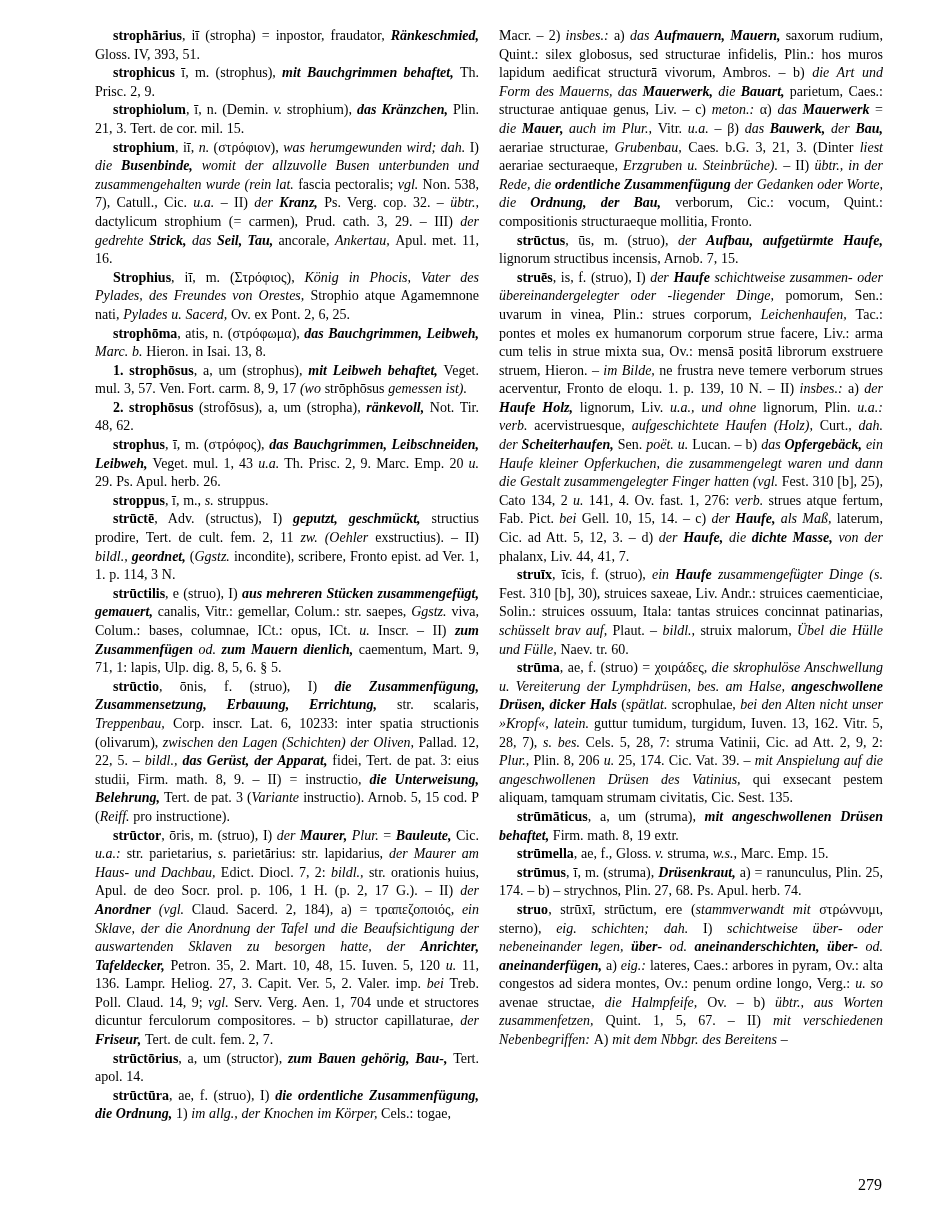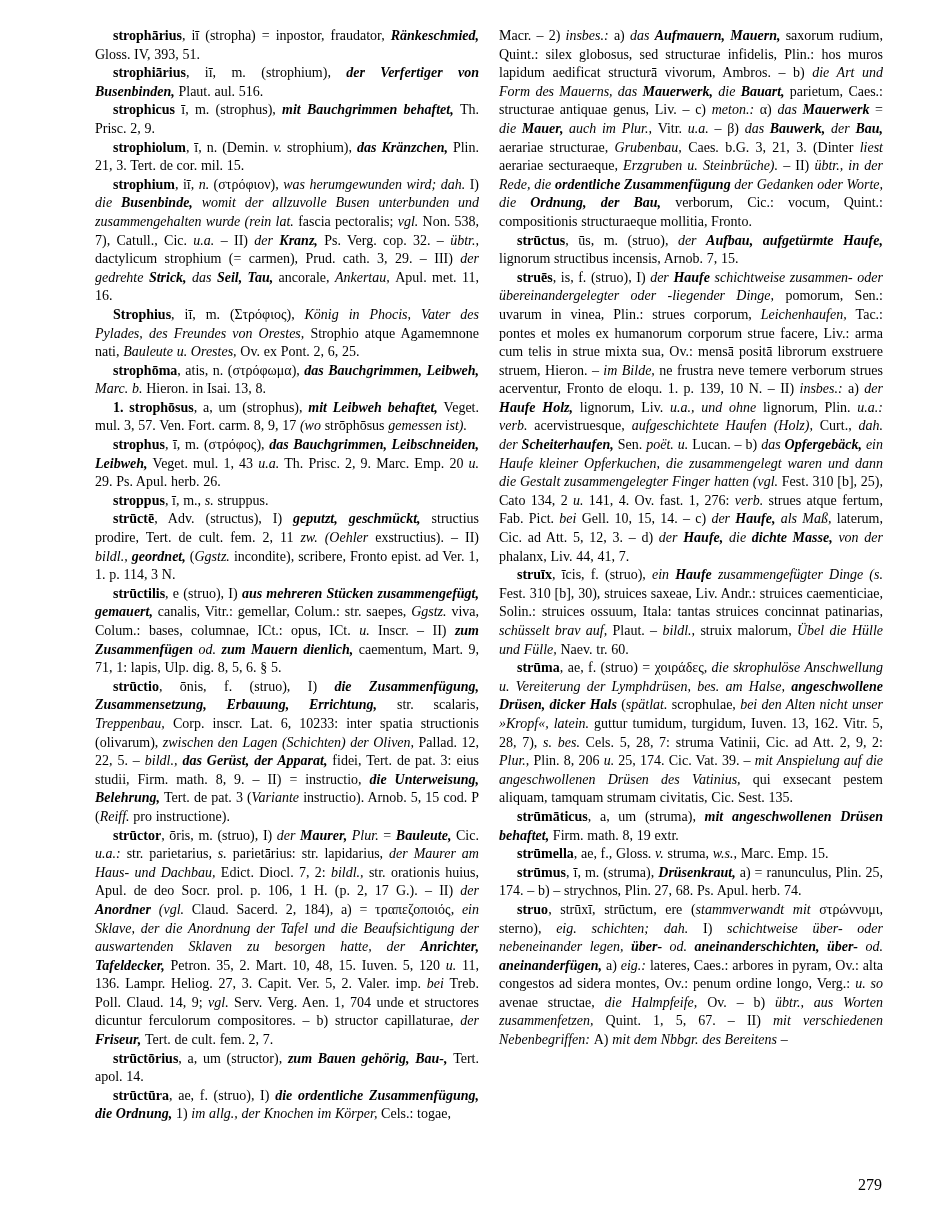--- a/index.html
+++ b/index.html
@@ -44,27 +44,27 @@
     color:#000000;
   }
 </style>
 </head>
 <body>
 
 <div class="page">
   <div class="columns">
     <div class="column">
         <p class="entry"><span class="seg-b">strophārius</span><span class="seg-r">, iī (stropha) = inpostor, fraudator, </span><span class="seg-bi">Ränkeschmied, </span><span class="seg-r">Gloss. IV, 393, 51.</span></p>
-        <p class="entry"><span class="seg-b">strophiārius</span><span class="seg-r">, iī, m. (strophium), </span><span class="seg-bi">der Verfertiger von Busenbinden, </span><span class="seg-r">Plaut. aul. 516.</span></p>
         <p class="entry"><span class="seg-b">strophicus</span><span class="seg-r"> ī, m. (strophus), </span><span class="seg-bi">mit Bauchgrimmen behaftet, </span><span class="seg-r">Th. Prisc. 2, 9.</span></p>
         <p class="entry"><span class="seg-b">strophiolum</span><span class="seg-r">, ī, n. (Demin. </span><span class="seg-i">v. </span><span class="seg-r">strophium), </span><span class="seg-bi">das Kränzchen, </span><span class="seg-r">Plin. 21, 3. Tert. de cor. mil. 15.</span></p>
         <p class="entry"><span class="seg-b">strophium</span><span class="seg-r">, iī, </span><span class="seg-i">n. </span><span class="seg-r">(στρόφιον), </span><span class="seg-i">was herumgewunden wird; dah. </span><span class="seg-r">I) </span><span class="seg-i">die </span><span class="seg-bi">Busenbinde, </span><span class="seg-i">womit der allzuvolle Busen unterbunden und zusammengehalten wurde (rein lat. </span><span class="seg-r">fascia pectoralis; </span><span class="seg-i">vgl. </span><span class="seg-r">Non. 538, 7), Catull., Cic. </span><span class="seg-i">u.a. </span><span class="seg-r">– II) </span><span class="seg-i">der </span><span class="seg-bi">Kranz, </span><span class="seg-r">Ps. Verg. cop. 32. – </span><span class="seg-i">übtr., </span><span class="seg-r">dactylicum strophium (= carmen), Prud. cath. 3, 29. – III) </span><span class="seg-i">der gedrehte </span><span class="seg-bi">Strick, </span><span class="seg-i">das </span><span class="seg-bi">Seil, Tau, </span><span class="seg-r">ancorale, </span><span class="seg-i">Ankertau, </span><span class="seg-r">Apul. met. 11, 16.</span></p>
-        <p class="entry"><span class="seg-b">Strophius</span><span class="seg-r">, iī, m. (Στρόφιος), </span><span class="seg-i">König in Phocis, Vater des Pylades, des Freundes von Orestes, </span><span class="seg-r">Strophio atque Agamemnone nati, </span><span class="seg-i">Bauleute u. Orestes, </span><span class="seg-r">Ov. ex Pont. 2, 6, 25.</span></p>
+        <p class="entry"><span class="seg-b">Strophius</span><span class="seg-r">, iī, m. (Στρόφιος), </span><span class="seg-i">König in Phocis, Vater des Pylades, des Freundes von Orestes, </span><span class="seg-r">Strophio atque Agamemnone nati, </span><span class="seg-i">Pylades u. Sacerd, </span><span class="seg-r">Ov. ex Pont. 2, 6, 25.</span></p>
         <p class="entry"><span class="seg-b">strophōma</span><span class="seg-r">, atis, n. (στρόφωμα), </span><span class="seg-bi">das Bauchgrimmen, Leibweh, </span><span class="seg-i">Marc. b. </span><span class="seg-r">Hieron. in Isai. 13, 8.</span></p>
         <p class="entry"><span class="seg-b">1. strophōsus</span><span class="seg-r">, a, um (strophus), </span><span class="seg-bi">mit Leibweh behaftet, </span><span class="seg-r">Veget. mul. 3, 57. Ven. Fort. carm. 8, 9, 17 </span><span class="seg-i">(wo </span><span class="seg-r">strōphōsus </span><span class="seg-i">gemessen ist).</span></p>
+        <p class="entry"><span class="seg-b">2. strophōsus</span><span class="seg-r"> (strofōsus), a, um (stropha), </span><span class="seg-bi">ränkevoll, </span><span class="seg-r">Not. Tir. 48, 62.</span></p>
         <p class="entry"><span class="seg-b">strophus</span><span class="seg-r">, ī, m. (στρόφος), </span><span class="seg-bi">das Bauchgrimmen, Leibschneiden, Leibweh, </span><span class="seg-r">Veget. mul. 1, 43 </span><span class="seg-i">u.a. </span><span class="seg-r">Th. Prisc. 2, 9. Marc. Emp. 20 </span><span class="seg-i">u. </span><span class="seg-r">29. Ps. Apul. herb. 26.</span></p>
         <p class="entry"><span class="seg-b">stroppus</span><span class="seg-r">, ī, m., </span><span class="seg-i">s. </span><span class="seg-r">struppus.</span></p>
         <p class="entry"><span class="seg-b">strūctē</span><span class="seg-r">, Adv. (structus), I) </span><span class="seg-bi">geputzt, geschmückt, </span><span class="seg-r">structius prodire, Tert. de cult. fem. 2, 11 </span><span class="seg-i">zw. (Oehler </span><span class="seg-r">exstructius). – II) </span><span class="seg-i">bildl., </span><span class="seg-bi">geordnet, </span><span class="seg-r">(</span><span class="seg-i">Ggstz. </span><span class="seg-r">incondite), scribere, Fronto epist. ad Ver. 1, 1. p. 114, 3 N.</span></p>
         <p class="entry"><span class="seg-b">strūctilis</span><span class="seg-r">, e (struo), I) </span><span class="seg-bi">aus mehreren Stücken zusammengefügt, gemauert, </span><span class="seg-r">canalis, Vitr.: gemellar, Colum.: str. saepes, </span><span class="seg-i">Ggstz. </span><span class="seg-r">viva, Colum.: bases, columnae, ICt.: opus, ICt. </span><span class="seg-i">u. </span><span class="seg-r">Inscr. – II) </span><span class="seg-bi">zum Zusammenfügen </span><span class="seg-i">od. </span><span class="seg-bi">zum Mauern dienlich, </span><span class="seg-r">caementum, Mart. 9, 71, 1: lapis, Ulp. dig. 8, 5, 6. § 5.</span></p>
         <p class="entry"><span class="seg-b">strūctio</span><span class="seg-r">, ōnis, f. (struo), I) </span><span class="seg-bi">die Zusammenfügung, Zusammensetzung, Erbauung, Errichtung, </span><span class="seg-r">str. scalaris, </span><span class="seg-i">Treppenbau, </span><span class="seg-r">Corp. inscr. Lat. 6, 10233: inter spatia structionis (olivarum), </span><span class="seg-i">zwischen den Lagen (Schichten) der Oliven, </span><span class="seg-r">Pallad. 12, 22, 5. – </span><span class="seg-i">bildl., </span><span class="seg-bi">das Gerüst, der Apparat, </span><span class="seg-r">fidei, Tert. de pat. 3: eius studii, Firm. math. 8, 9. – II) = instructio, </span><span class="seg-bi">die Unterweisung, Belehrung, </span><span class="seg-r">Tert. de pat. 3 (</span><span class="seg-i">Variante </span><span class="seg-r">instructio). Arnob. 5, 15 cod. P (</span><span class="seg-i">Reiff. </span><span class="seg-r">pro instructione).</span></p>
         <p class="entry"><span class="seg-b">strūctor</span><span class="seg-r">, ōris, m. (struo), I) </span><span class="seg-i">der </span><span class="seg-bi">Maurer, </span><span class="seg-i">Plur. </span><span class="seg-r">= </span><span class="seg-bi">Bauleute, </span><span class="seg-r">Cic. </span><span class="seg-i">u.a.: </span><span class="seg-r">str. parietarius, </span><span class="seg-i">s. </span><span class="seg-r">parietārius: str. lapidarius, </span><span class="seg-i">der Maurer am Haus- und Dachbau, </span><span class="seg-r">Edict. Diocl. 7, 2: </span><span class="seg-i">bildl., </span><span class="seg-r">str. orationis huius, Apul. de deo Socr. prol. p. 106, 1 H. (p. 2, 17 G.). – II) </span><span class="seg-i">der </span><span class="seg-bi">Anordner </span><span class="seg-i">(vgl. </span><span class="seg-r">Claud. Sacerd. 2, 184), a) = τραπεζοποιός, </span><span class="seg-i">ein Sklave, der die Anordnung der Tafel und die Beaufsichtigung der auswartenden Sklaven zu besorgen hatte, der </span><span class="seg-bi">Anrichter, Tafeldecker, </span><span class="seg-r">Petron. 35, 2. Mart. 10, 48, 15. Iuven. 5, 120 </span><span class="seg-i">u. </span><span class="seg-r">11, 136. Lampr. Heliog. 27, 3. Capit. Ver. 5, 2. Valer. imp. </span><span class="seg-i">bei </span><span class="seg-r">Treb. Poll. Claud. 14, 9; </span><span class="seg-i">vgl. </span><span class="seg-r">Serv. Verg. Aen. 1, 704 unde et structores dicuntur ferculorum compositores. – b) structor capillaturae, </span><span class="seg-i">der </span><span class="seg-bi">Friseur, </span><span class="seg-r">Tert. de cult. fem. 2, 7.</span></p>
         <p class="entry"><span class="seg-b">strūctōrius</span><span class="seg-r">, a, um (structor), </span><span class="seg-bi">zum Bauen gehörig, Bau-, </span><span class="seg-r">Tert. apol. 14.</span></p>
         <p class="entry"><span class="seg-b">strūctūra</span><span class="seg-r">, ae, f. (struo), I) </span><span class="seg-bi">die ordentliche Zusammenfügung, die Ordnung, </span><span class="seg-r">1) </span><span class="seg-i">im allg., der Knochen im Körper, </span><span class="seg-r">Cels.: togae,</span></p>
       </div>
     <div class="column">

